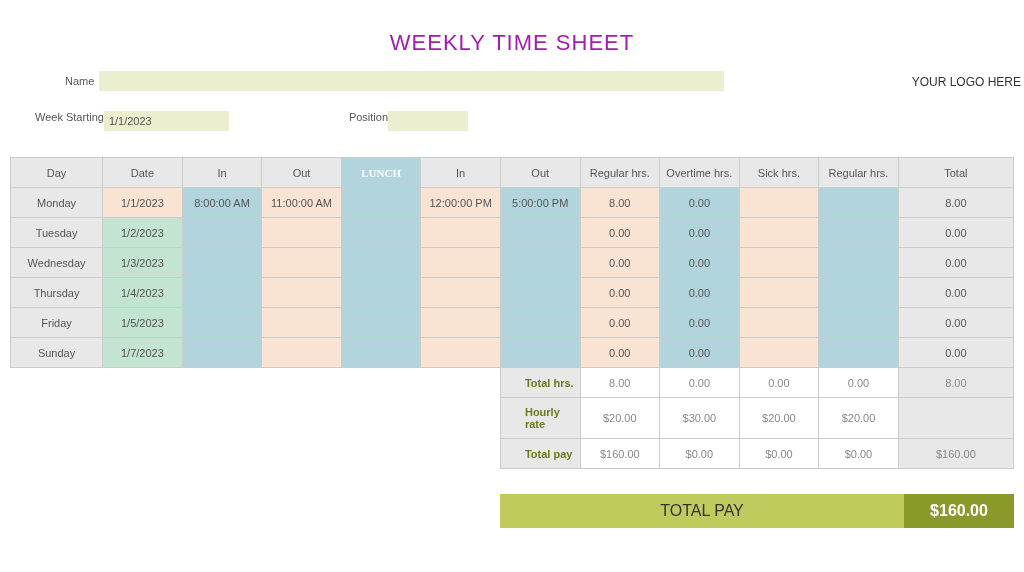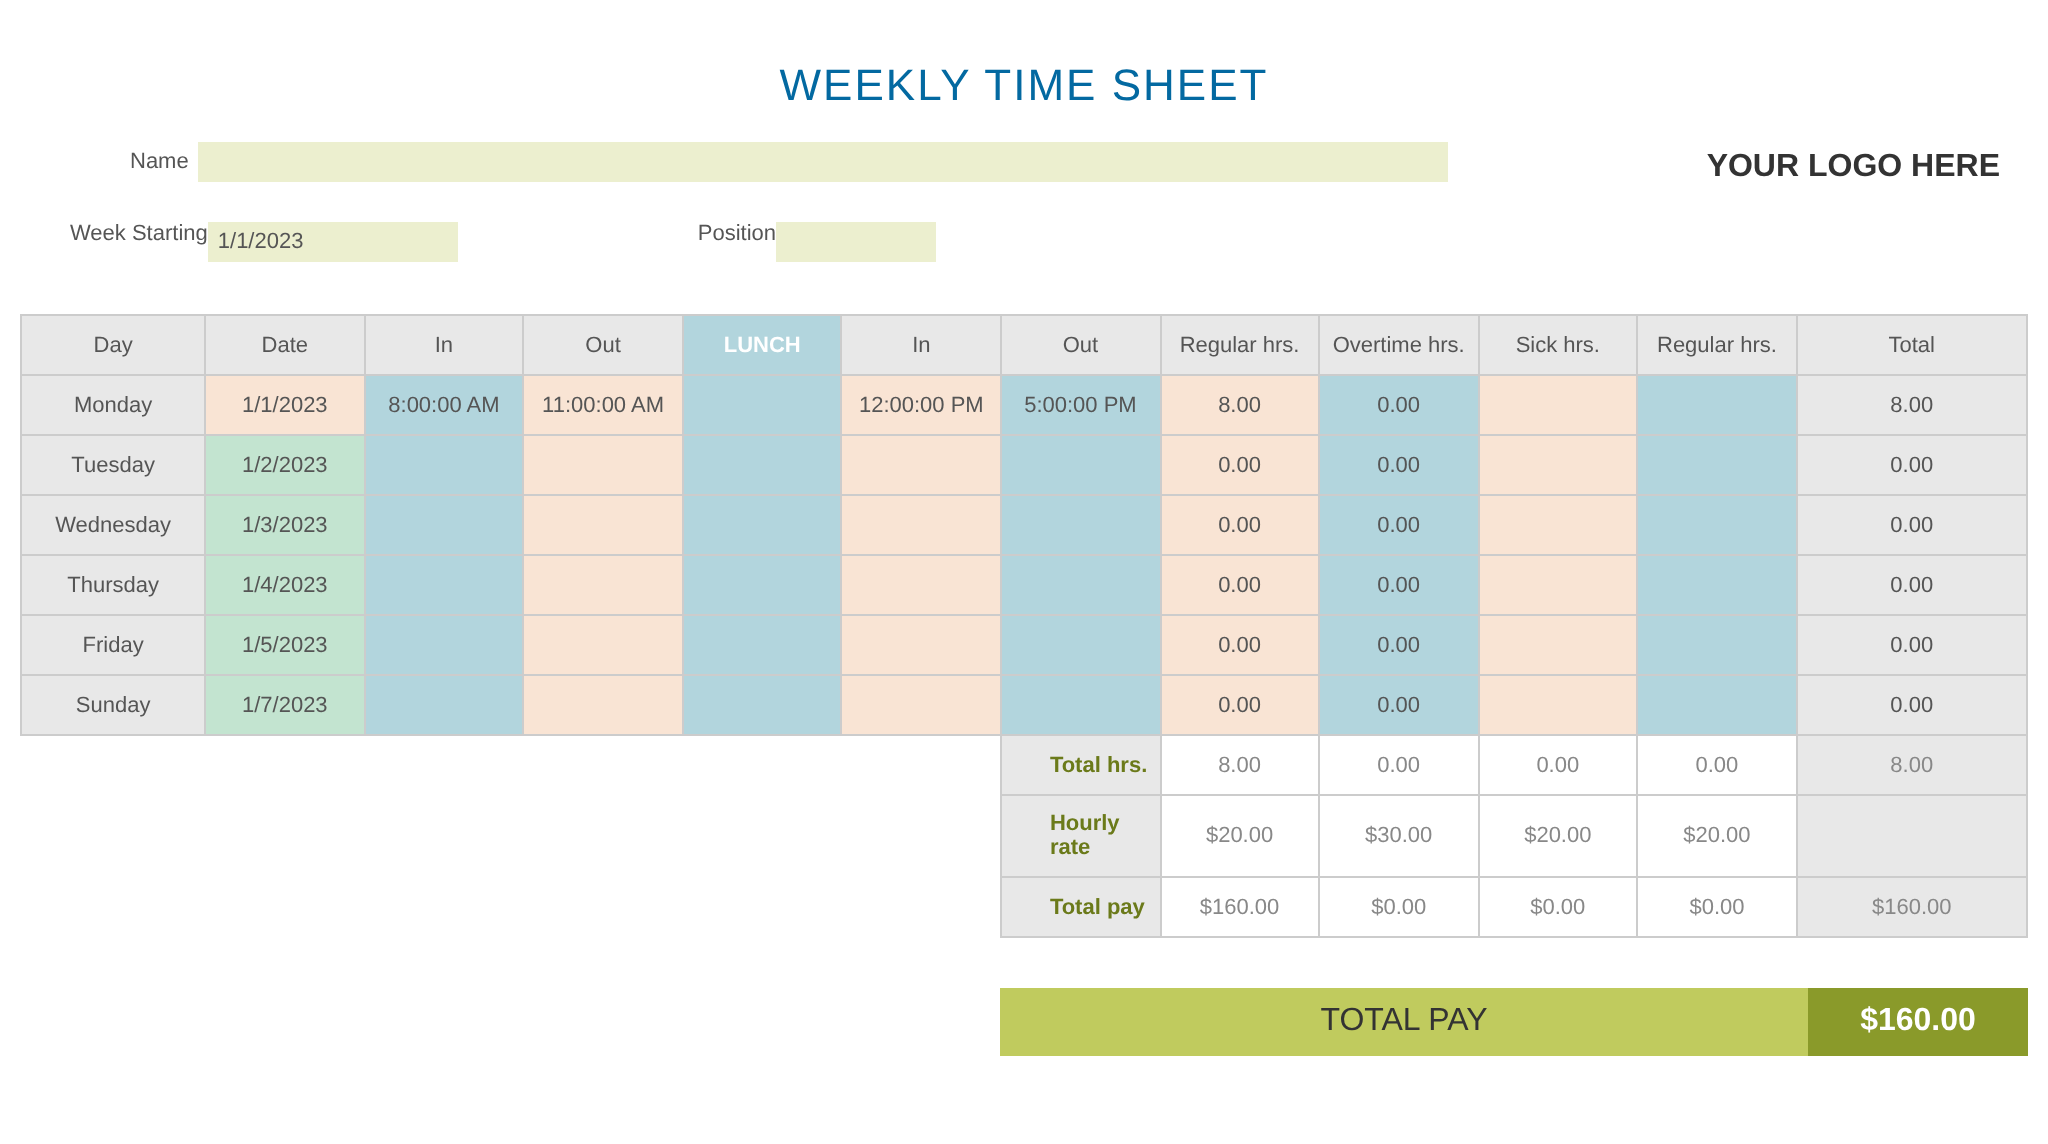--- a/index.html
+++ b/index.html
@@ -5,33 +5,33 @@
     * { box-sizing: border-box; margin: 0; padding: 0; }
     body {
       font-family: Arial, sans-serif;
       font-size: 11px;
       color: #555;
       background: #fff;
       padding: 10px;
     }
     .title {
       text-align: center;
-      color: #0369a1;
+      color: #a21caf;
       font-size: 22px;
       font-weight: 500;
       letter-spacing: 1px;
       margin: 20px 0 15px 0;
     }
     .logo-placeholder {
       position: absolute;
-      right: 24px;
+      right: 3px;
       top: 75px;
-      font-size: 16px;
+      font-size: 12px;
       color: #333;
-      font-weight: 700;
+      font-weight: 400;
     }
     .info-row {
       display: flex;
       align-items: center;
       margin: 5px 0 5px 55px;
       text-align: center;
     }
     .info-row .label {
       font-size: 11px;
       color: #555;
@@ -68,20 +68,21 @@
       color: #555;
       height: 30px;
     }
     .sheet-table th {
       background: #e8e8e8;
     }
     .th-lunch {
       background: #b2d5dd !important;
       color: #fff !important;
       font-weight: bold !important;
+      font-family: Liberation Serif, serif;
     }
     .col-day { background: #e8e8e8; }
     .col-date { background: #f9e4d4; }
     .col-date-green { background: #c3e4d0; }
     .col-in1 { background: #b2d5dd; }
     .col-out1 { background: #f9e4d4; }
     .col-lunch { background: #b2d5dd; }
     .col-in2 { background: #f9e4d4; }
     .col-out2 { background: #b2d5dd; }
     .col-regular { background: #f9e4d4; }

